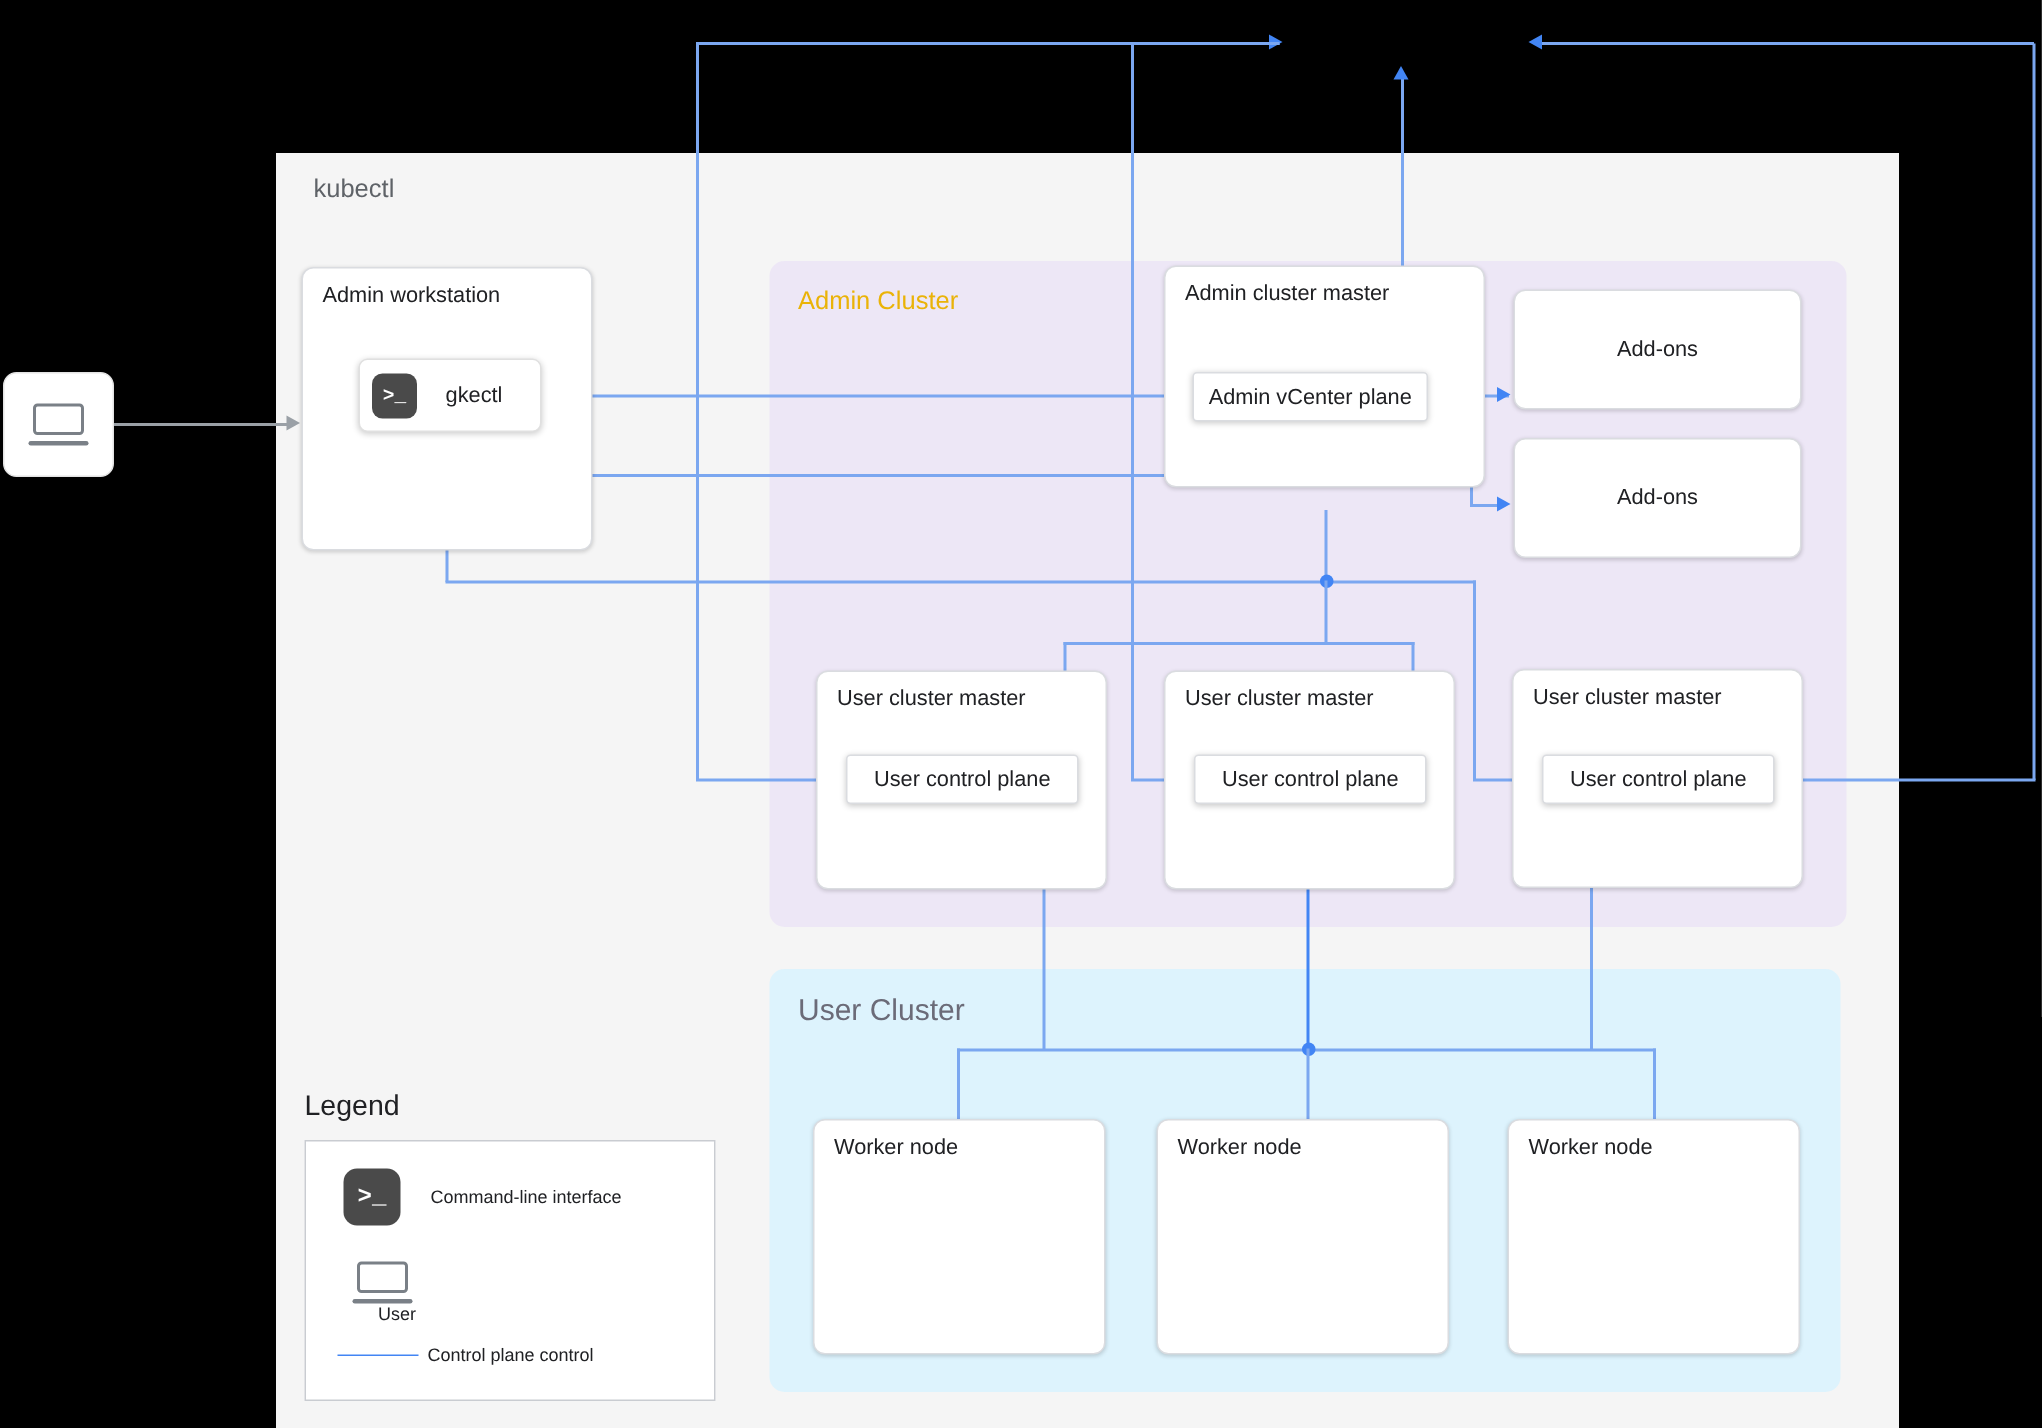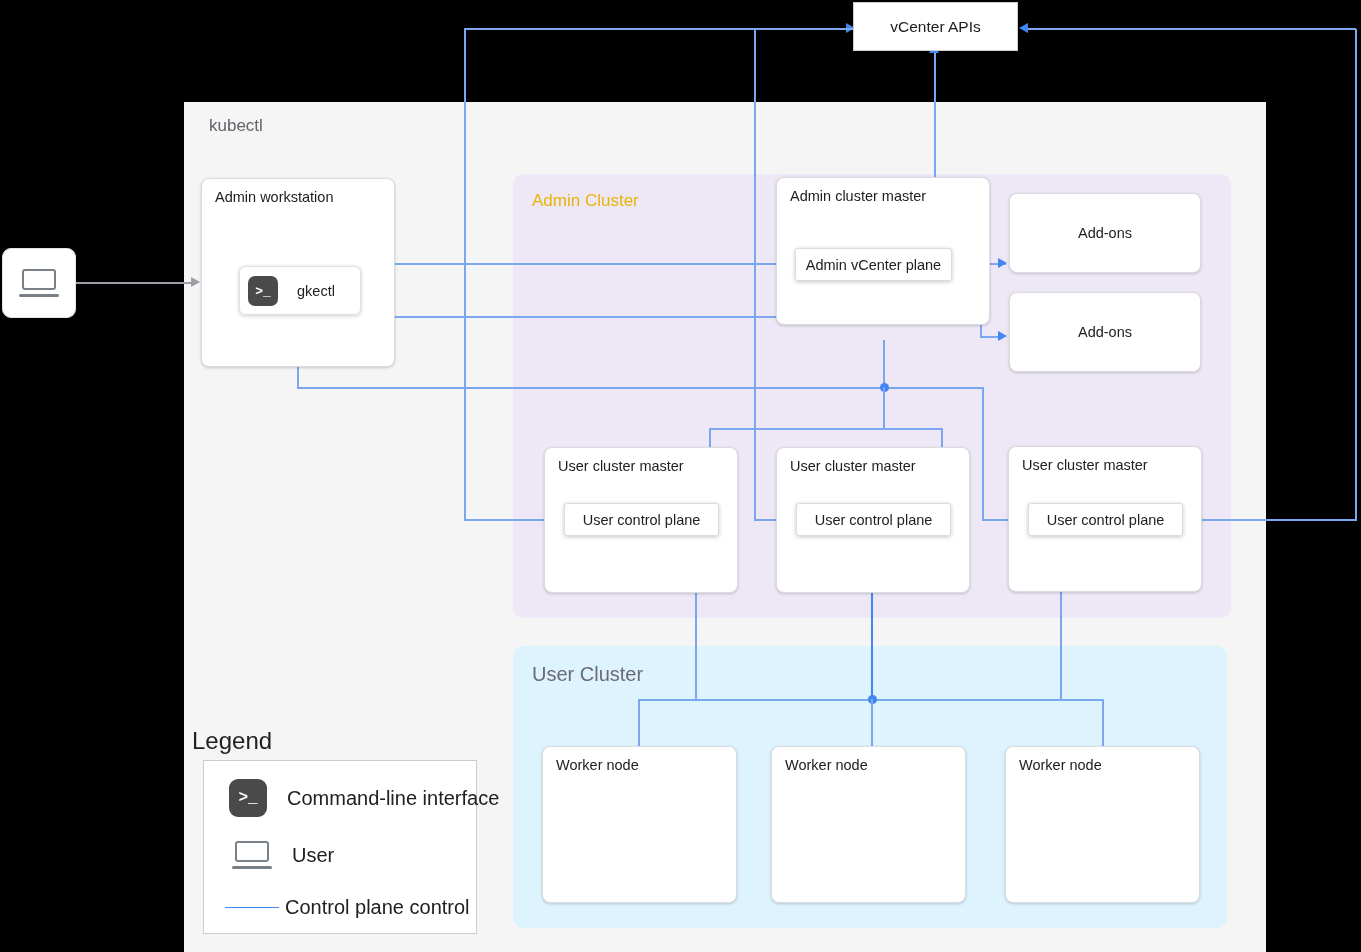--- a/index.html
+++ b/index.html
@@ -40,46 +40,46 @@
 
   
   #user-box{left:2px;top:248px;width:74px;height:70px;background:#FFF;
             border:1px solid #E3E3E3;border-radius:9px;
             display:flex;align-items:center;justify-content:center;}
 
   
   #admin-ws{left:201px;top:178px;width:194px;height:189px;}
   .cli-pill{position:absolute;width:120px;height:47px;background:#FFF;
             border:1px solid #E0E0E0;border-radius:6px;
-            box-shadow:0 1px 4px rgba(0,0,0,.2);display:flex;align-items:center;margin-top:27px;}
+            box-shadow:0 1px 4px rgba(0,0,0,.2);display:flex;align-items:center;}
   .cli-pill .glyph{margin-left:8px;}
   .cli-pill .txt{flex:1;text-align:center;font-size:14.5px;color:#202124;padding-right:6px;}
 
   
   .term{width:30px;height:30px;border-radius:7px;background:#4A4A4A;
         position:relative;flex:0 0 auto;}
   .term::before{content:">_";position:absolute;left:0;right:0;top:50%;
         transform:translateY(-50%);text-align:center;color:#fff;font-size:13px;
         font-weight:bold;font-family:"Liberation Mono","DejaVu Sans Mono",monospace;}
   .term.big{width:38px;height:38px;border-radius:9px;}
   .term.big::before{font-size:16px;}
 
   
   .laptop{width:40px;height:28px;position:relative;flex:0 0 auto;}
   .laptop .scr{position:absolute;left:3px;top:0;width:34px;height:21px;
         border:2.5px solid #7A8087;border-radius:3px;box-sizing:border-box;}
   .laptop .base{position:absolute;left:0;bottom:0;width:40px;height:3px;
         background:#7A8087;border-radius:2px;}
 
   
-  #legend-title{left:192px;top:727px;font-size:24px;color:#202124;}
+  #legend-title{left:203px;top:727px;font-size:19px;color:#202124;}
   #legend-box{left:203px;top:760px;width:274px;height:174px;background:#FFF;
               border:1px solid #C9CCD1;}
   .leg-row{position:absolute;display:flex;align-items:center;}
-  .leg-label{font-size:20px;color:#202124;margin-left:20px;white-space:nowrap;}
+  .leg-label{font-size:12px;color:#202124;margin-left:20px;white-space:nowrap;}
   .leg-line{width:54px;height:0;border-top:1.6px solid #4285F4;}
 
   
   .ln{position:absolute;background:#7BA7F0;}
   .ln.v{width:1.6px;}
   .ln.h{height:1.6px;}
   .ln.strong{background:#4285F4;}
   .ln.gray{background:#9AA0A6;}
   .dot{position:absolute;width:9px;height:9px;border-radius:50%;background:#4285F4;}
   .arw{position:absolute;width:0;height:0;}
@@ -164,21 +164,20 @@
   <div class="ln v abs" style="left:695px;top:540px;height:160px;"></div>
   <div class="ln v strong abs" style="left:871px;top:540px;height:160px;"></div>
   <div class="ln v abs" style="left:1060px;top:540px;height:160px;"></div>
 
   <div class="ln h abs" style="left:638px;top:699px;width:466px;"></div>
   <div class="dot abs" style="left:868px;top:695px;"></div>
   <div class="ln v abs" style="left:638px;top:699px;height:48px;"></div>
   <div class="ln v abs" style="left:871px;top:699px;height:48px;"></div>
   <div class="ln v abs" style="left:1102px;top:699px;height:48px;"></div>
 
-  <div class="abs" id="vcenter">vCenter APIs</div>
 
   <div class="abs" id="user-box">
     <span class="laptop">
       <span class="scr"></span>
         <span class="base"></span>
     </span>
   </div>
 
   <div class="abs card" id="admin-ws">
     <div class="card-title">Admin workstation</div>
@@ -230,21 +229,21 @@
   </div>
 
   <div class="abs" id="legend-title">Legend</div>
   <div class="abs" id="legend-box">
 
     <div class="leg-row" style="left:25px;top:18px;">
       <span class="term big"></span>
       <span class="leg-label">Command-line interface</span>
     </div>
 
-    <div class="leg-row" style="left:28px;top:80px;">
+    <div class="leg-row" style="left:28px;top:80px;flex-direction:column;">
       <span class="laptop">
         <span class="scr"></span>
           <span class="base"></span>
       </span>
       <span class="leg-label">User</span>
     </div>
 
     <div class="leg-row" style="left:21px;top:135px;">
       <span class="leg-line"></span>
       <span class="leg-label" style="margin-left:6px;">Control plane control</span>

